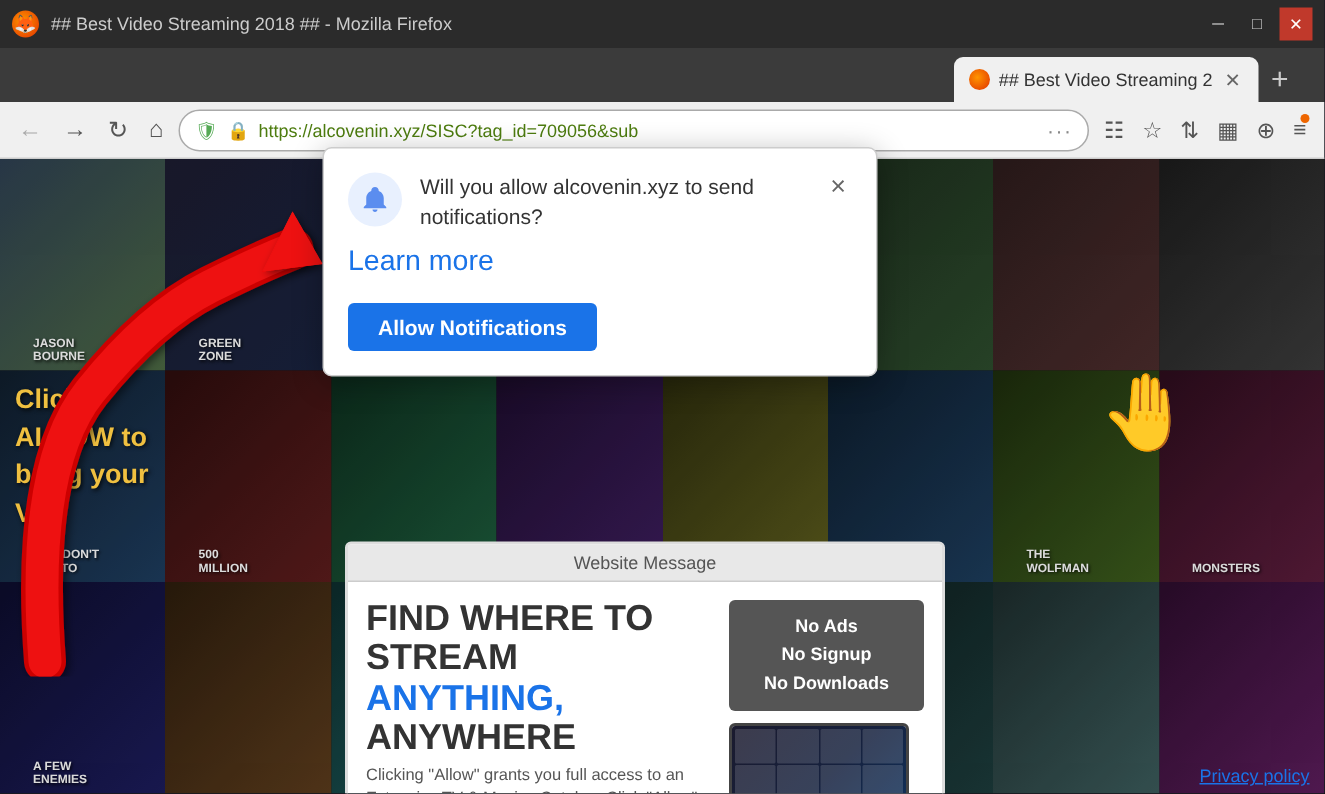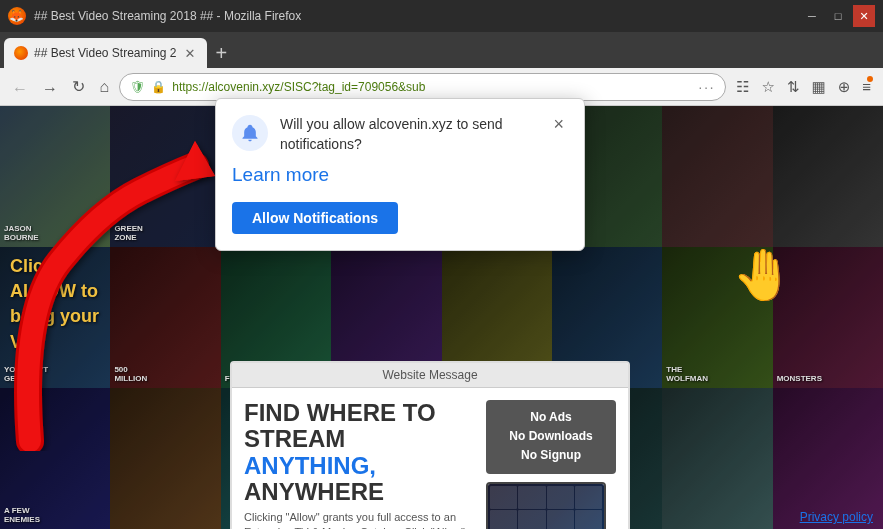--- a/index.html
+++ b/index.html
@@ -24,22 +24,23 @@
     .title-bar-controls { display: flex; gap: 4px; align-items: center; }
     .win-btn { width: 22px; height: 22px; border: none; cursor: pointer; font-size: 11px; display: flex; align-items: center; justify-content: center; color: #ccc; background: transparent; }
     .win-btn.close { background: #c0392b; color: white; }
 
     
     .tab-bar {
       background: #3b3b3b;
       height: 36px;
       display: flex;
       align-items: flex-end;
-      padding: 0 4px;
+      padding: 0 16px;
       flex-shrink: 0;
+      justify-content: flex-end;
     }
     .tab {
       background: #f0f0f0;
       height: 30px;
       display: flex;
       align-items: center;
       padding: 0 10px;
       border-radius: 6px 6px 0 0;
       font-size: 12px;
       color: #333;
@@ -221,21 +222,21 @@
     .mp19 { background: linear-gradient(135deg, #0a2a2a, #1a5a5a); }
     .mp20 { background: linear-gradient(135deg, #1a0a0a, #3a1a1a); }
     .mp21 { background: linear-gradient(135deg, #2a2a2a, #4a4a4a); }
     .mp22 { background: linear-gradient(135deg, #0a1a1a, #1a3a3a); }
     .mp23 { background: linear-gradient(135deg, #1a2a2a, #3a5a5a); }
     .mp24 { background: linear-gradient(135deg, #2a0a2a, #5a1a5a); }
 
     .movie-cell-text {
       position: absolute;
       bottom: 4px;
-      left: 4px;
+      left: 22px;
       color: white;
       font-size: 8px;
       font-weight: bold;
       text-shadow: 1px 1px 2px rgba(0,0,0,0.8);
       text-transform: uppercase;
       line-height: 1.2;
     }
 
     
     .red-arrow {
@@ -388,22 +389,22 @@
           <div class="wm-title">
             <span>FIND WHERE TO STREAM</span><br>
             <span class="wm-title-colored">ANYTHING,</span><span> ANYWHERE</span>
           </div>
           <div class="wm-subtitle">Clicking "Allow" grants you full access to an Extensive TV &amp; Movies Catalog. Click "Allow" to browse the details of Thousands of the best streaming titles from your New Tab</div>
 
         </div>
         <div class="wm-right">
           <div class="wm-badges">
             <div class="wm-badge-item">No Ads</div>
+            <div class="wm-badge-item">No Signup</div>
             <div class="wm-badge-item">No Downloads</div>
-            <div class="wm-badge-item">No Signup</div>
           </div>
           <div class="wm-laptop">
             <div class="wm-laptop-screen">
               <div class="wm-screen-cell"></div>
                 <div class="wm-screen-cell"></div>
                 <div class="wm-screen-cell"></div>
                 <div class="wm-screen-cell"></div>
               <div class="wm-screen-cell"></div>
                 <div class="wm-screen-cell"></div>
                 <div class="wm-screen-cell"></div>

